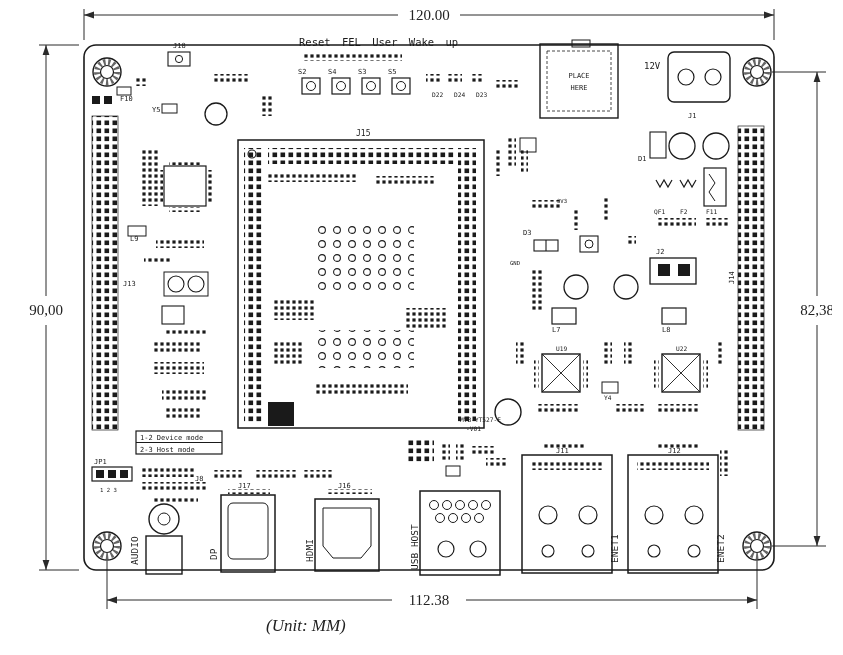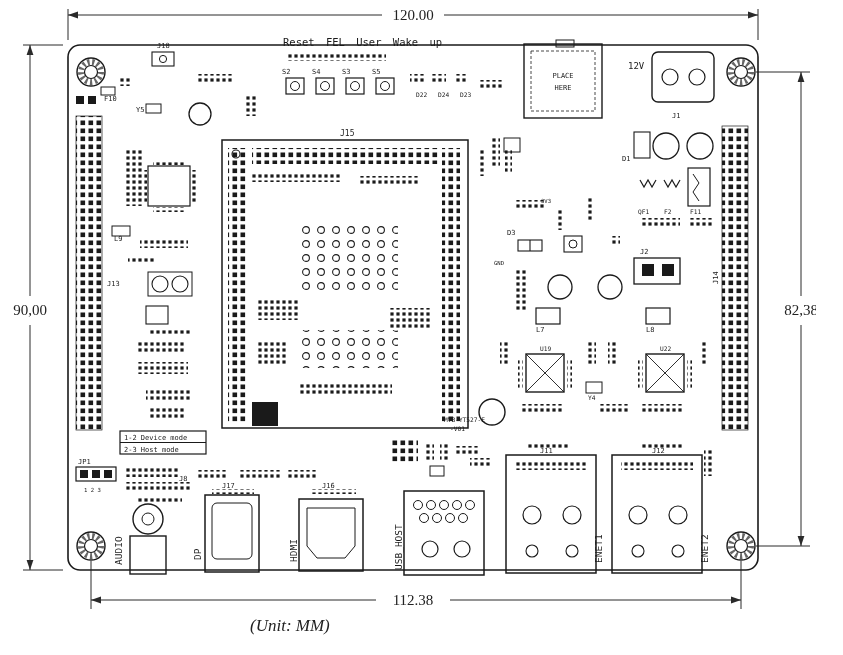--- a/index.html
+++ b/index.html
@@ -1,17 +1,17 @@
 <!DOCTYPE html>
 <html><head>
 <meta charset="utf-8">
 <style>
   html,body{margin:0;padding:0;background:#fff;}
   .stage{width:816px;height:655px;background:#fff;position:relative;overflow:hidden;
-         font-family:"Liberation Sans",sans-serif;}
+         font-family:"Liberation Sans",sans-serif;margin-left:16px;}
   svg{display:block;}
   .dim{font-family:"Liberation Serif",serif;font-size:15px;fill:#222;}
   .unit{font-family:"Liberation Serif",serif;font-style:italic;font-size:17px;fill:#222;}
   .silk{font-family:"DejaVu Sans Mono",monospace;fill:#1a1a1a;}
   .s10{font-size:10.5px;word-spacing:5px;}
   .s9{font-size:9px;}
   .s8{font-size:8px;}
   .s7{font-size:7px;}
   .s6{font-size:6.2px;}
   .s5{font-size:5.6px;}

